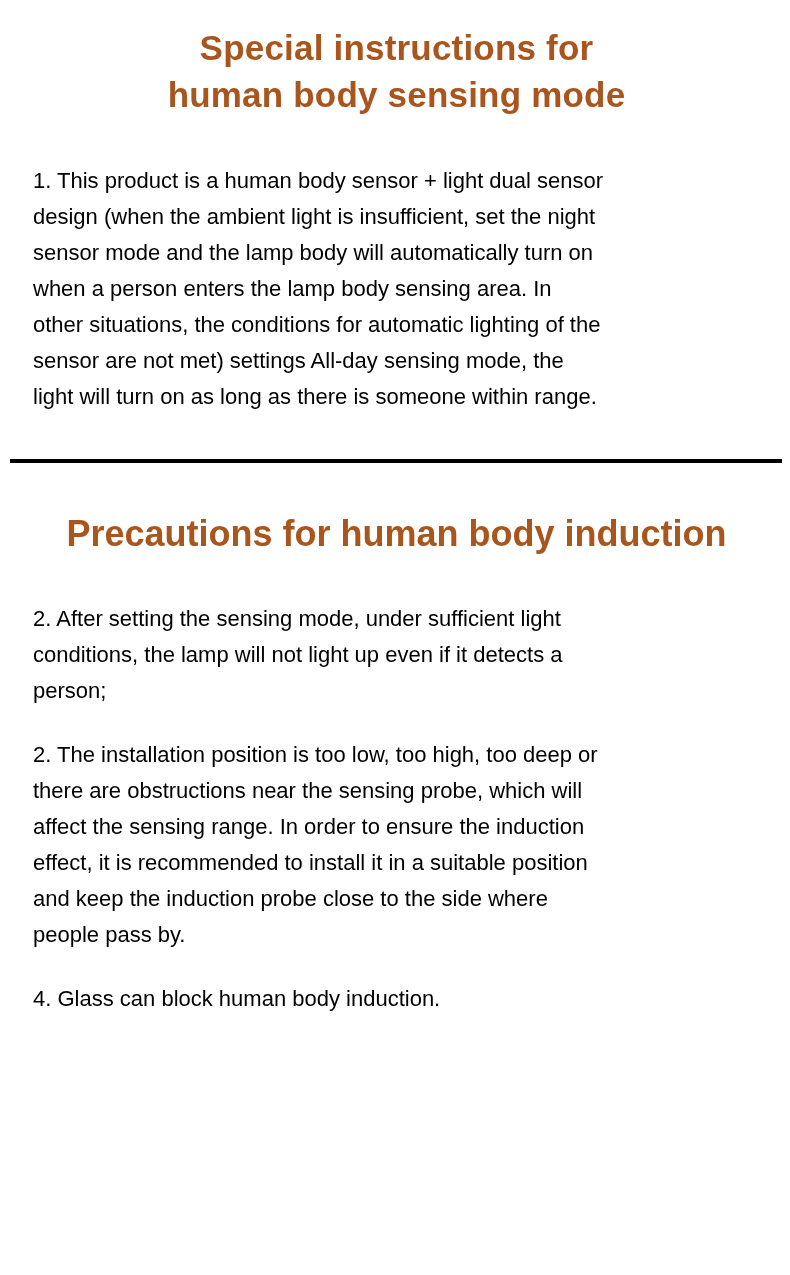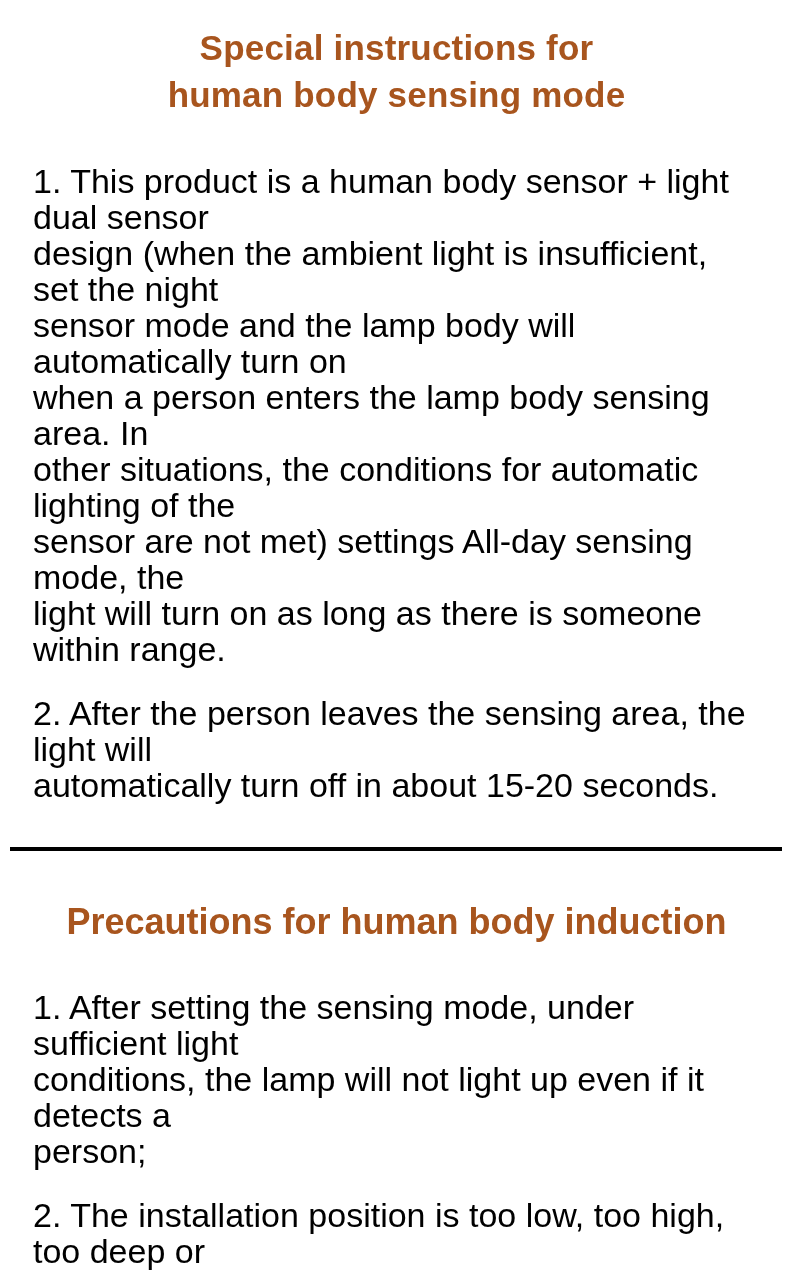--- a/index.html
+++ b/index.html
@@ -21,21 +21,21 @@
     color: var(--accent);
     font-size: 35px;
     line-height: 47px;
     font-weight: bold;
     text-align: center;
     white-space: pre-line;
     letter-spacing: 0.2px;
   }
   .para {
     margin: 28px 0 0 0;
-    font-size: 34px;
+    font-size: 22px;
     line-height: 36px;
     white-space: pre-line;
     color: var(--ink);
   }
   .para.first-after-heading { margin-top: 45px; }
   .section-divider {
     border: none;
     height: 4px;
     background: #000000;
     margin: 44px -22px 0 -23px;
@@ -60,29 +60,27 @@
 human body sensing mode</h1>
 
   <p class="para first-after-heading">1. This product is a human body sensor + light dual sensor
 design (when the ambient light is insufficient, set the night
 sensor mode and the lamp body will automatically turn on
 when a person enters the lamp body sensing area. In
 other situations, the conditions for automatic lighting of the
 sensor are not met) settings All-day sensing mode, the
 light will turn on as long as there is someone within range.</p>
 
-  <p class="para">2. After the person leaves the sensing area, the light will
-automatically turn off in about 15-20 seconds.</p>
 
 
   <hr class="section-divider">
 
   <h2 class="section2-title">Precautions for human body induction</h2>
 
-  <p class="para first-after-heading">1. After setting the sensing mode, under sufficient light
+  <p class="para first-after-heading">2. After setting the sensing mode, under sufficient light
 conditions, the lamp will not light up even if it detects a
 person;</p>
 
   <p class="para">2. The installation position is too low, too high, too deep or
 there are obstructions near the sensing probe, which will
 affect the sensing range. In order to ensure the induction
 effect, it is recommended to install it in a suitable position
 and keep the induction probe close to the side where
 people pass by.</p>
 

